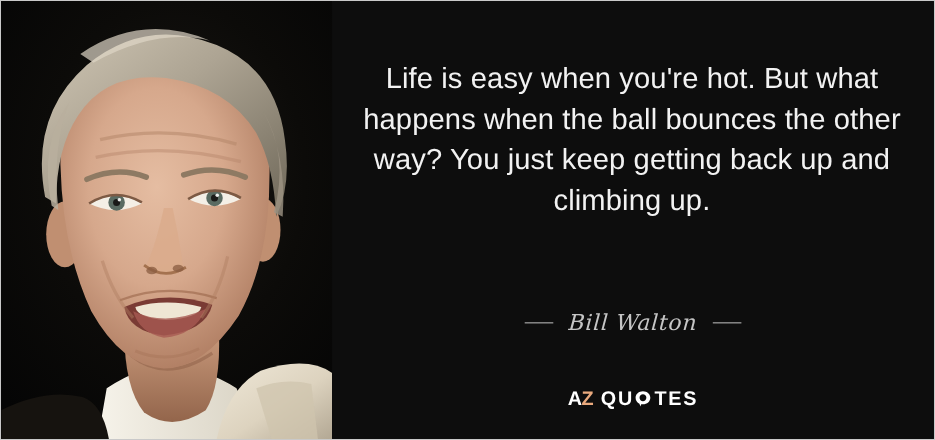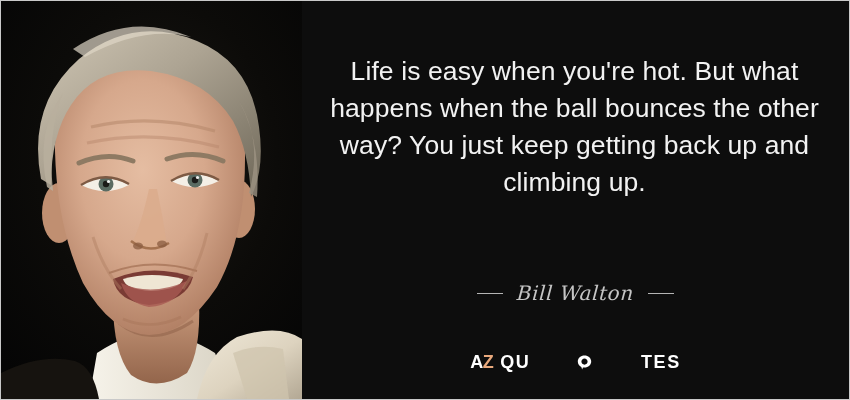--- a/index.html
+++ b/index.html
@@ -120,21 +120,20 @@
 
   .logo-quotes {
     display: flex;
     align-items: center;
     font-family: "Liberation Sans", sans-serif;
     font-size: 18px;
     font-weight: 700;
     color: #ffffff;
     letter-spacing: 1.6px;
     line-height: 1;
-    gap: 46px;
   }
 
   .logo-bubble {
     display: inline-block;
     position: relative;
     width: 15px;
     height: 15px;
     margin: 0 2.6px 0 1px;
   }
 

